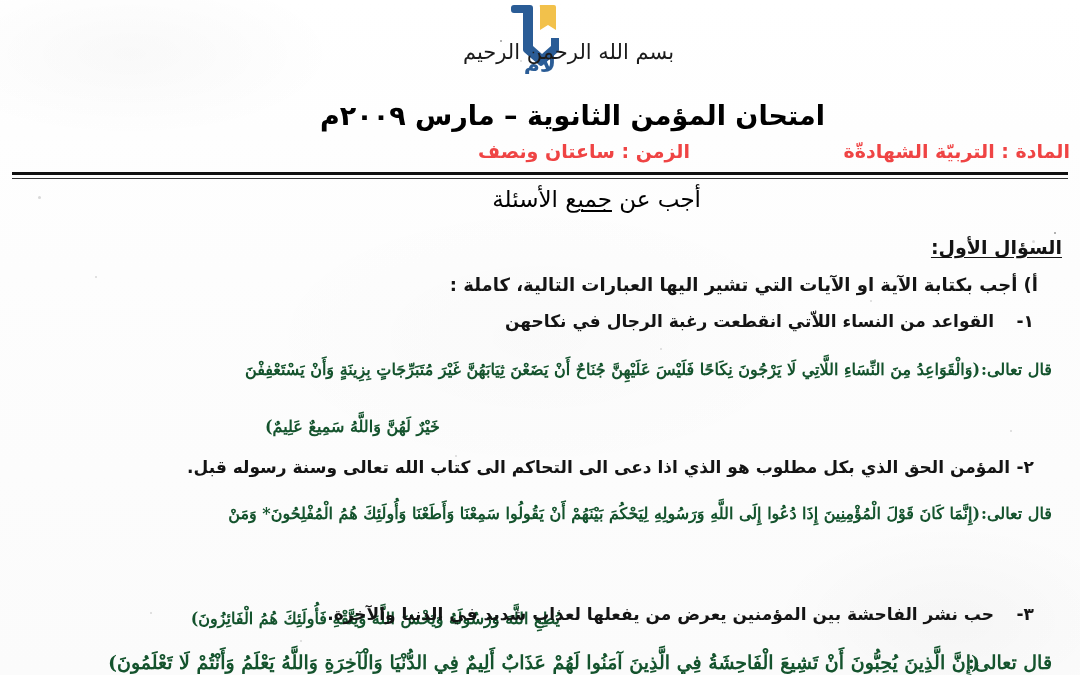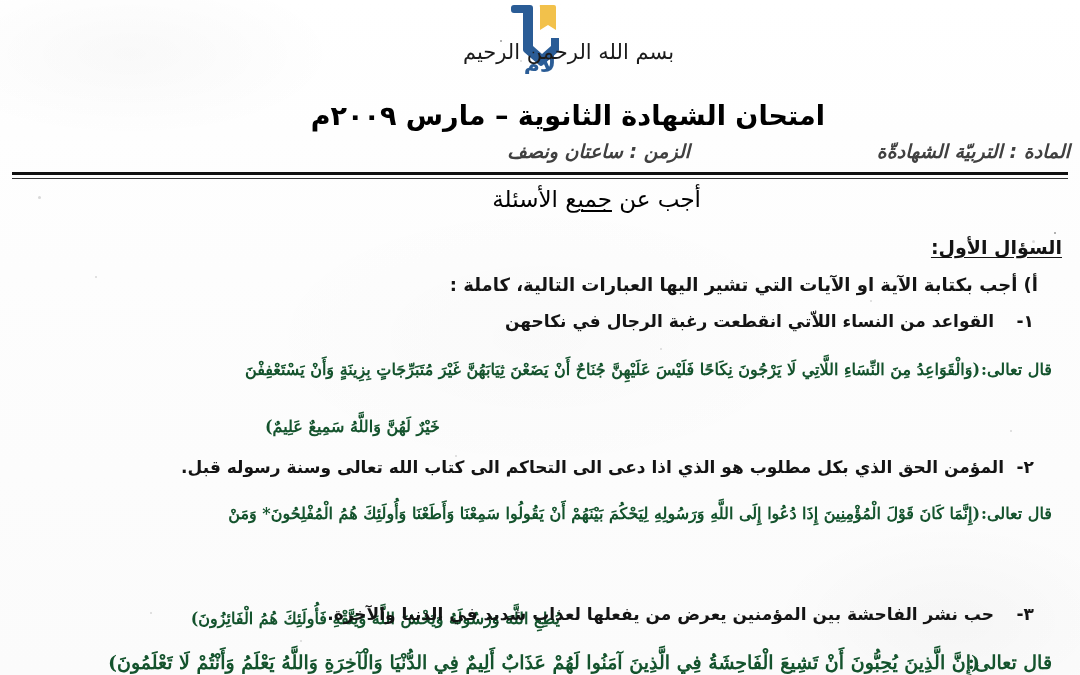--- a/index.html
+++ b/index.html
@@ -34,21 +34,21 @@
   .basmala{
     font-family:"DejaVu Serif","Liberation Serif",serif;
     font-size:21px;color:#1b1b1b;
     letter-spacing:-0.5px;
   }
   .title{
     font-size:27px;font-weight:bold;color:#000;
     letter-spacing:-0.5px;
   }
   .subject,.timing{
-    font-size:19px;font-weight:bold;color:#404040;font-style:italic;
+    font-size:19px;font-weight:bold;color:#ef4444;
   }
   .instruction{
     font-size:23px;font-weight:normal;color:#000;
   }
   .u{ text-decoration:underline; text-underline-offset:3px; }
   .qhead{font-size:19px;font-weight:bold;text-decoration:underline;}
   .partline{font-size:18px;font-weight:bold;}
   .item{font-size:17px;font-weight:bold;}
   .ayah{
     font-family:"DejaVu Serif","Liberation Serif",serif;
@@ -84,21 +84,21 @@
 
     <path d="M34 3 h16 a3 3 0 0 1 3 3 v38 l9 8 9 -8 v-8 h8 v12 a3 3 0 0 1 -1 2 l-15 13 a3 3 0 0 1 -4 0 l-15 -13 a3 3 0 0 1 -1 -2 V11 h-9 a3 3 0 0 1 -3 -3 V6 a3 3 0 0 1 3 -3 z" fill="#2a5c96"></path>
 
     <text x="60" y="70" text-anchor="middle" font-family="DejaVu Sans, Liberation Sans, sans-serif" font-size="22" font-weight="bold" fill="#2a5c96">لام</text>
   </svg>
 </div>
 
 <div class="line basmala" style="top:40px;right:406px;">بسم الله الرحمن الرحيم</div>
 <div class="dot" style="left:500px;top:40px;"></div>
 
-<div class="line title" style="top:100px;right:255px;">امتحان الشهادة الثانوية – مارس ٢٠٠٩م</div>
+<div class="line title" style="top:100px;right:255px;">امتحان المؤمن الثانوية – مارس ٢٠٠٩م</div>
 
 <div class="line subject" style="top:140px;right:10px;">المادة : التربيّة الشهادةّة</div>
 <div class="line timing" style="top:140px;right:390px;">الزمن : ساعتان ونصف</div>
 
 <div class="rule" style="left:12px;top:172px;width:1056px;height:3px;"></div>
 <div class="rule thin" style="left:12px;top:178px;width:1056px;"></div>
 
 <div class="line instruction" style="top:186px;right:379px;">
   <span>أجب عن </span><span class="u">جميع</span><span> الأسئلة</span>
 </div>
@@ -109,21 +109,21 @@
 <div class="line partline" style="top:274px;right:42px;">أ) أجب بكتابة الآية او الآيات التي تشير اليها العبارات التالية، كاملة :</div>
 
 <div class="line item" style="top:311px;right:46px;">١-</div>
 <div class="line item" style="top:311px;right:86px;">القواعد من النساء اللاّتي انقطعت رغبة الرجال في نكاحهن</div>
 
 <div class="line ayah" style="top:360px;right:28px;">قال تعالى:</div>
 <div class="line ayah" style="top:360px;right:100px;">(وَالْقَوَاعِدُ مِنَ النِّسَاءِ اللَّاتِي لَا يَرْجُونَ نِكَاحًا فَلَيْسَ عَلَيْهِنَّ جُنَاحٌ أَنْ يَضَعْنَ ثِيَابَهُنَّ غَيْرَ مُتَبَرِّجَاتٍ بِزِينَةٍ وَأَنْ يَسْتَعْفِفْنَ</div>
 <div class="line ayah" style="top:417px;right:640px;">خَيْرٌ لَهُنَّ وَاللَّهُ سَمِيعٌ عَلِيمٌ)</div>
 
 <div class="line item" style="top:457px;right:46px;">٢-</div>
-<div class="line item" style="top:457px;right:76px;text-align:center;">المؤمن الحق الذي بكل مطلوب هو الذي اذا دعى الى التحاكم الى كتاب الله تعالى وسنة رسوله قبل.</div>
+<div class="line item" style="top:457px;right:70px;text-align:center;">المؤمن الحق الذي بكل مطلوب هو الذي اذا دعى الى التحاكم الى كتاب الله تعالى وسنة رسوله قبل.</div>
 
 <div class="line ayah" style="top:504px;right:28px;">قال تعالى:</div>
 <div class="line ayah" style="top:504px;right:100px;">(إِنَّمَا كَانَ قَوْلَ الْمُؤْمِنِينَ إِذَا دُعُوا إِلَى اللَّهِ وَرَسُولِهِ لِيَحْكُمَ بَيْنَهُمْ أَنْ يَقُولُوا سَمِعْنَا وَأَطَعْنَا وَأُولَئِكَ هُمُ الْمُفْلِحُونَ*  وَمَنْ</div>
 <div class="line ayah" style="top:586px;right:520px;margin-top:23px;">يُطِعِ اللَّهَ وَرَسُولَهُ وَيَخْشَ اللَّهَ وَيَتَّقْهِ فَأُولَئِكَ هُمُ الْفَائِزُونَ)</div>
 
 <div class="line item" style="top:604px;right:46px;">٣-</div>
 <div class="line item" style="top:604px;right:86px;">حب نشر الفاحشة بين المؤمنين يعرض من يفعلها لعذاب شديد في الدنيا والآخرة.</div>
 
 <div class="line ayah small" style="top:651px;right:28px;">قال تعالى:</div>
 <div class="line ayah small" style="top:651px;right:100px;">(إِنَّ الَّذِينَ يُحِبُّونَ أَنْ تَشِيعَ الْفَاحِشَةُ فِي الَّذِينَ آمَنُوا لَهُمْ عَذَابٌ أَلِيمٌ فِي الدُّنْيَا وَالْآخِرَةِ وَاللَّهُ يَعْلَمُ وَأَنْتُمْ لَا تَعْلَمُونَ)</div>

